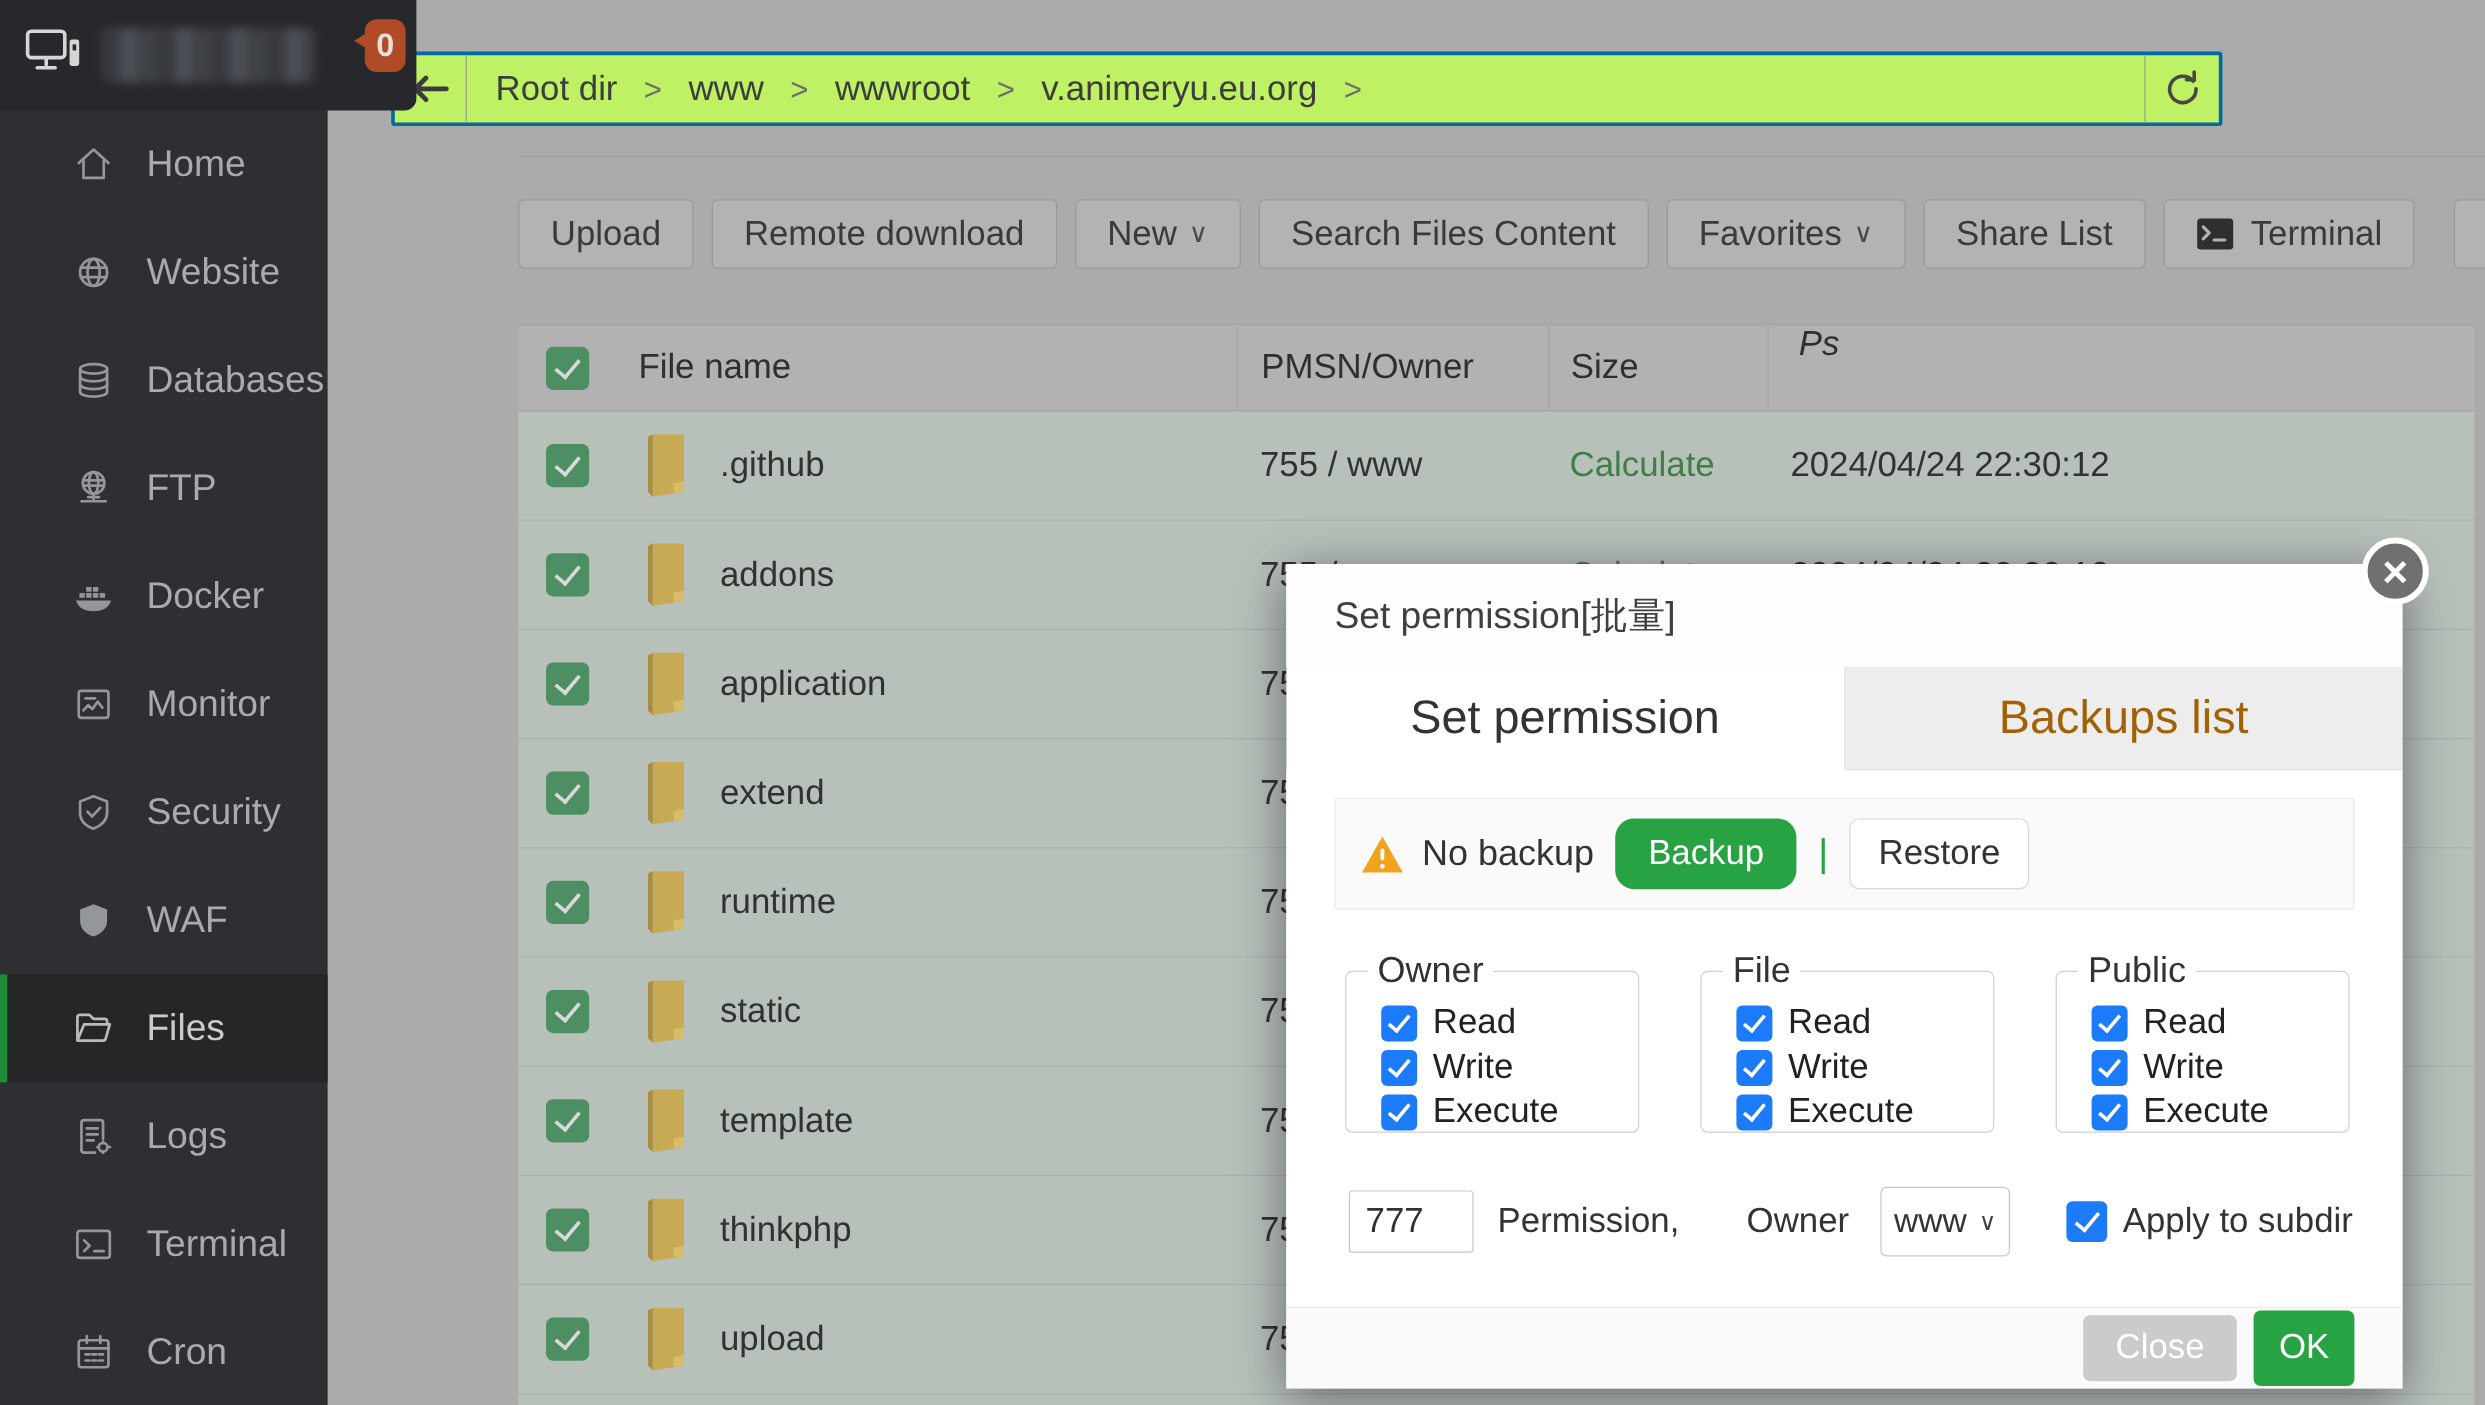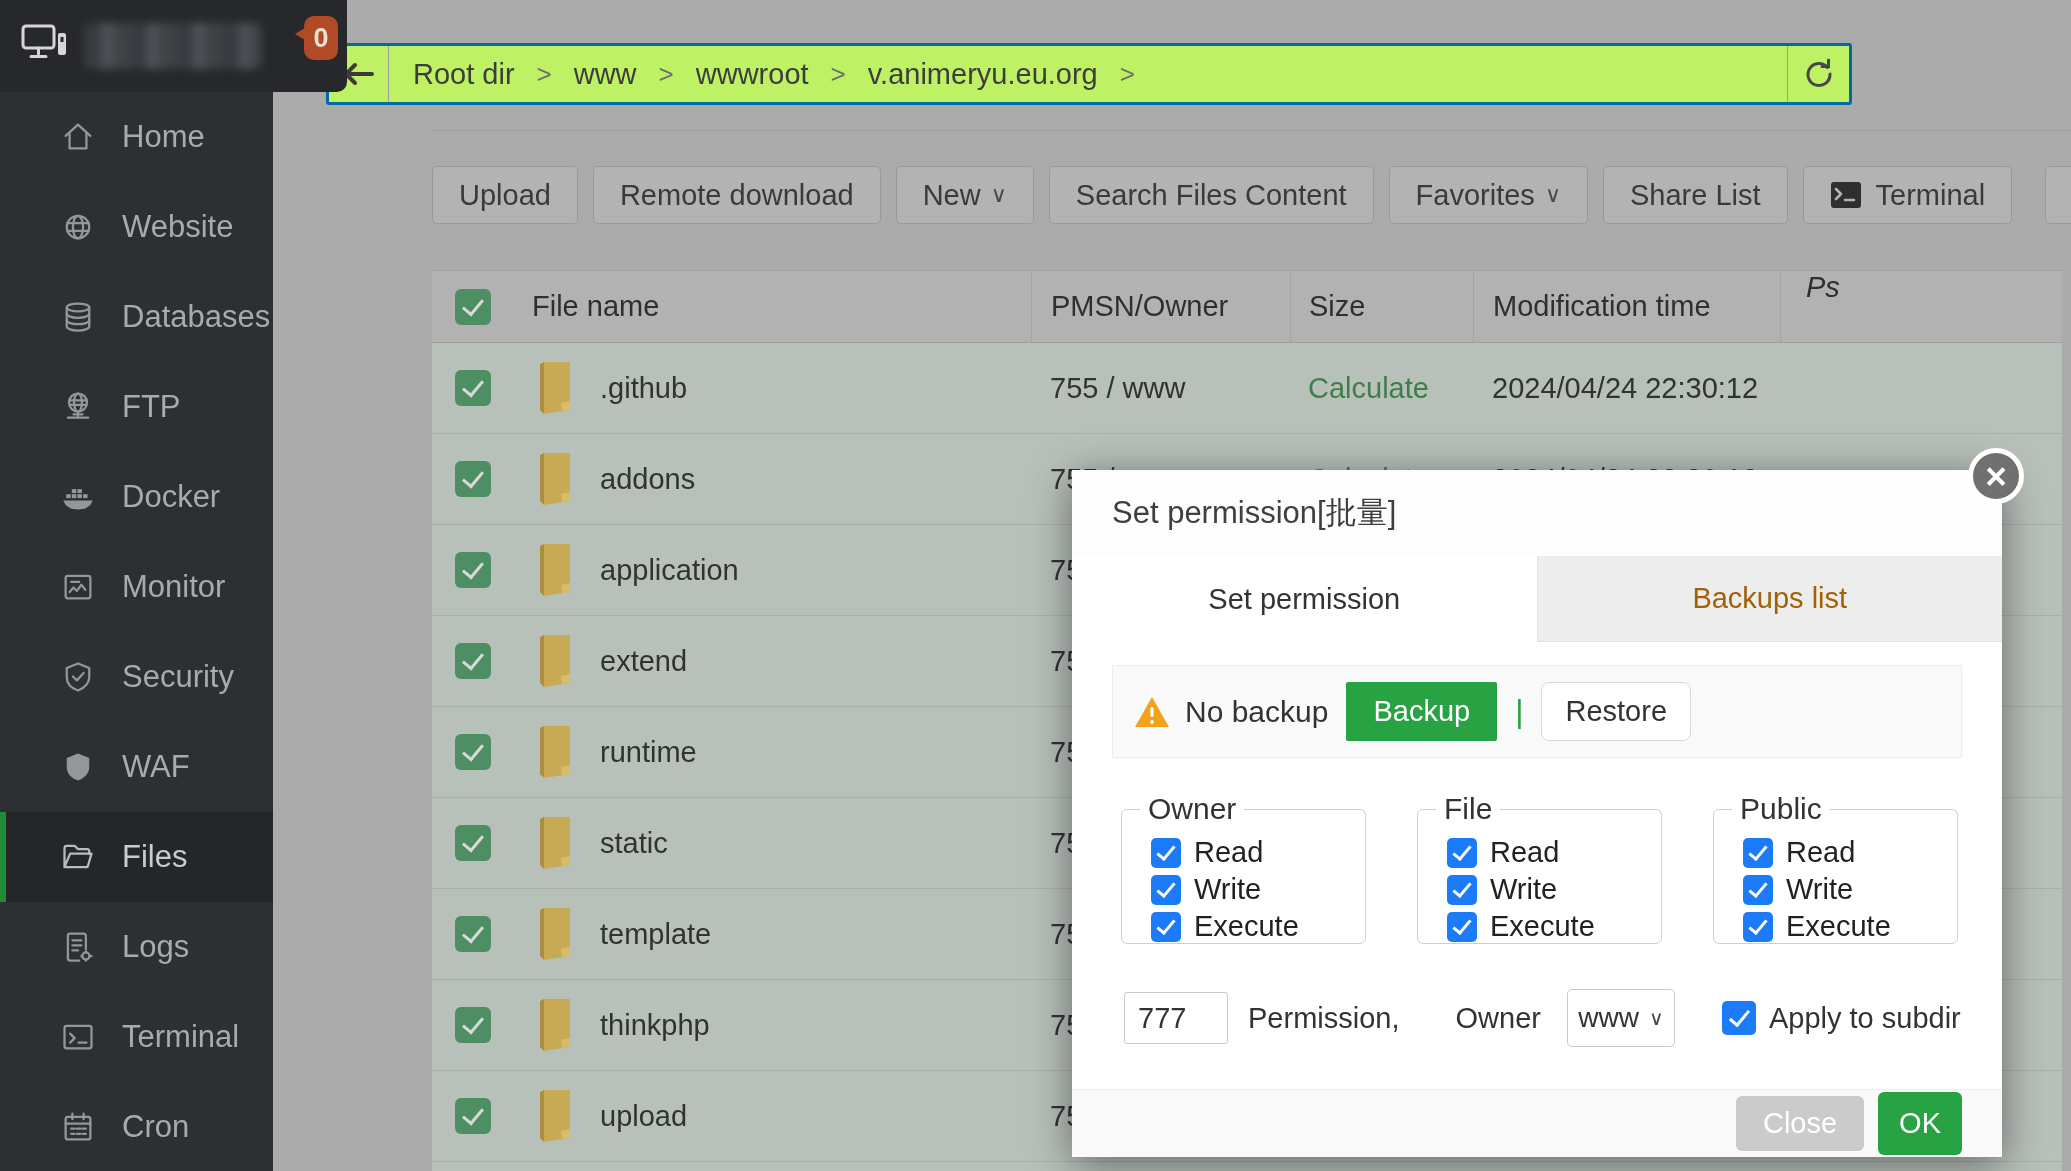--- a/index.html
+++ b/index.html
@@ -68,28 +68,28 @@
   .gcheck::after{content:"";position:absolute;left:12px;top:6px;width:9px;height:17px;
     border:solid #d9d9d9;border-width:0 3.5px 3.5px 0;transform:rotate(40deg);}
   .fname{margin-left:18px;cursor:pointer;}
   .calc{color:#3e7e49;cursor:pointer;}
   .foldico{width:50px;height:56px;flex:0 0 auto;}
   
   .dialog{position:absolute;left:1072px;top:470px;width:930px;height:687px;background:#fff;z-index:5;
     box-shadow:0 8px 40px rgba(0,0,0,.45);color:#333;}
   .dlg-title{height:86px;display:flex;align-items:center;padding-left:40px;font-size:31px;color:#3f3f3f;background:#fdfdfd;}
   .dlg-tabs{height:86px;display:flex;}
-  .dlg-tab{flex:1;display:flex;align-items:center;justify-content:center;font-size:29px;cursor:pointer;}
+  .dlg-tab{flex:1;display:flex;align-items:center;justify-content:center;font-size:39px;cursor:pointer;}
   .dlg-tab.inactive{background:#ededed;border-left:1px solid #e2e2e2;border-bottom:1px solid #e2e2e2;color:#a16207;}
   .dlg-body{position:absolute;top:172px;left:0;right:0;bottom:67px;background:#fff;}
   .backup-bar{position:absolute;top:23px;left:40px;width:850px;height:93px;background:#fafafa;
     border:1px solid #ececec;box-sizing:border-box;display:flex;align-items:center;padding-left:20px;}
   .warn-ico{width:38px;height:34px;flex:0 0 auto;}
   .nb-text{margin:0 18px 0 14px;font-size:30px;color:#333;}
-  .btn-backup{background:#28a344;color:#fff;border:none;border-radius:2px;font-size:29px;
+  .btn-backup{background:#28a344;color:#fff;border:none;border-radius:16px;font-size:29px;
     padding:13px 27px;cursor:pointer;font-family:inherit;}
   .pipe{margin:0 18px;color:#28a344;font-size:32px;}
   .btn-restore{background:#fff;color:#333;border:1px solid #d8d8d8;border-radius:8px;font-size:29px;
     padding:12px 23px;cursor:pointer;font-family:inherit;}
   .perm-groups{position:absolute;top:150px;left:49px;display:flex;gap:51px;}
   .pgroup{width:245px;height:152px;box-sizing:border-box;border:1px solid #cfcfcf;border-radius:6px;
     margin:0;padding:8px 0 0 16px;}
   .pgroup legend{font-size:30px;color:#333;padding:0 8px;margin-left:2px;}
   .popt{display:flex;align-items:center;height:37px;cursor:pointer;}
   .bcheck{width:30px;height:30px;border-radius:5px;background:#1b7bf8;position:relative;flex:0 0 auto;}
@@ -315,23 +315,20 @@
           </div>
         <div class="col-name">
             <span>File name</span>
           </div>
         <div class="col-pmsn">
             <span>PMSN/Owner</span>
           </div>
         <div class="col-size">
             <span>Size</span>
           </div>
-        <div class="col-time">
-            <span>Modification time</span>
-          </div>
         <div class="col-ps">
             <span>Ps</span>
           </div>
       </div>
 
       <div class="trow">
         <div class="col-check">
             <span class="gcheck"></span>
           </div>
         <div class="col-name">

